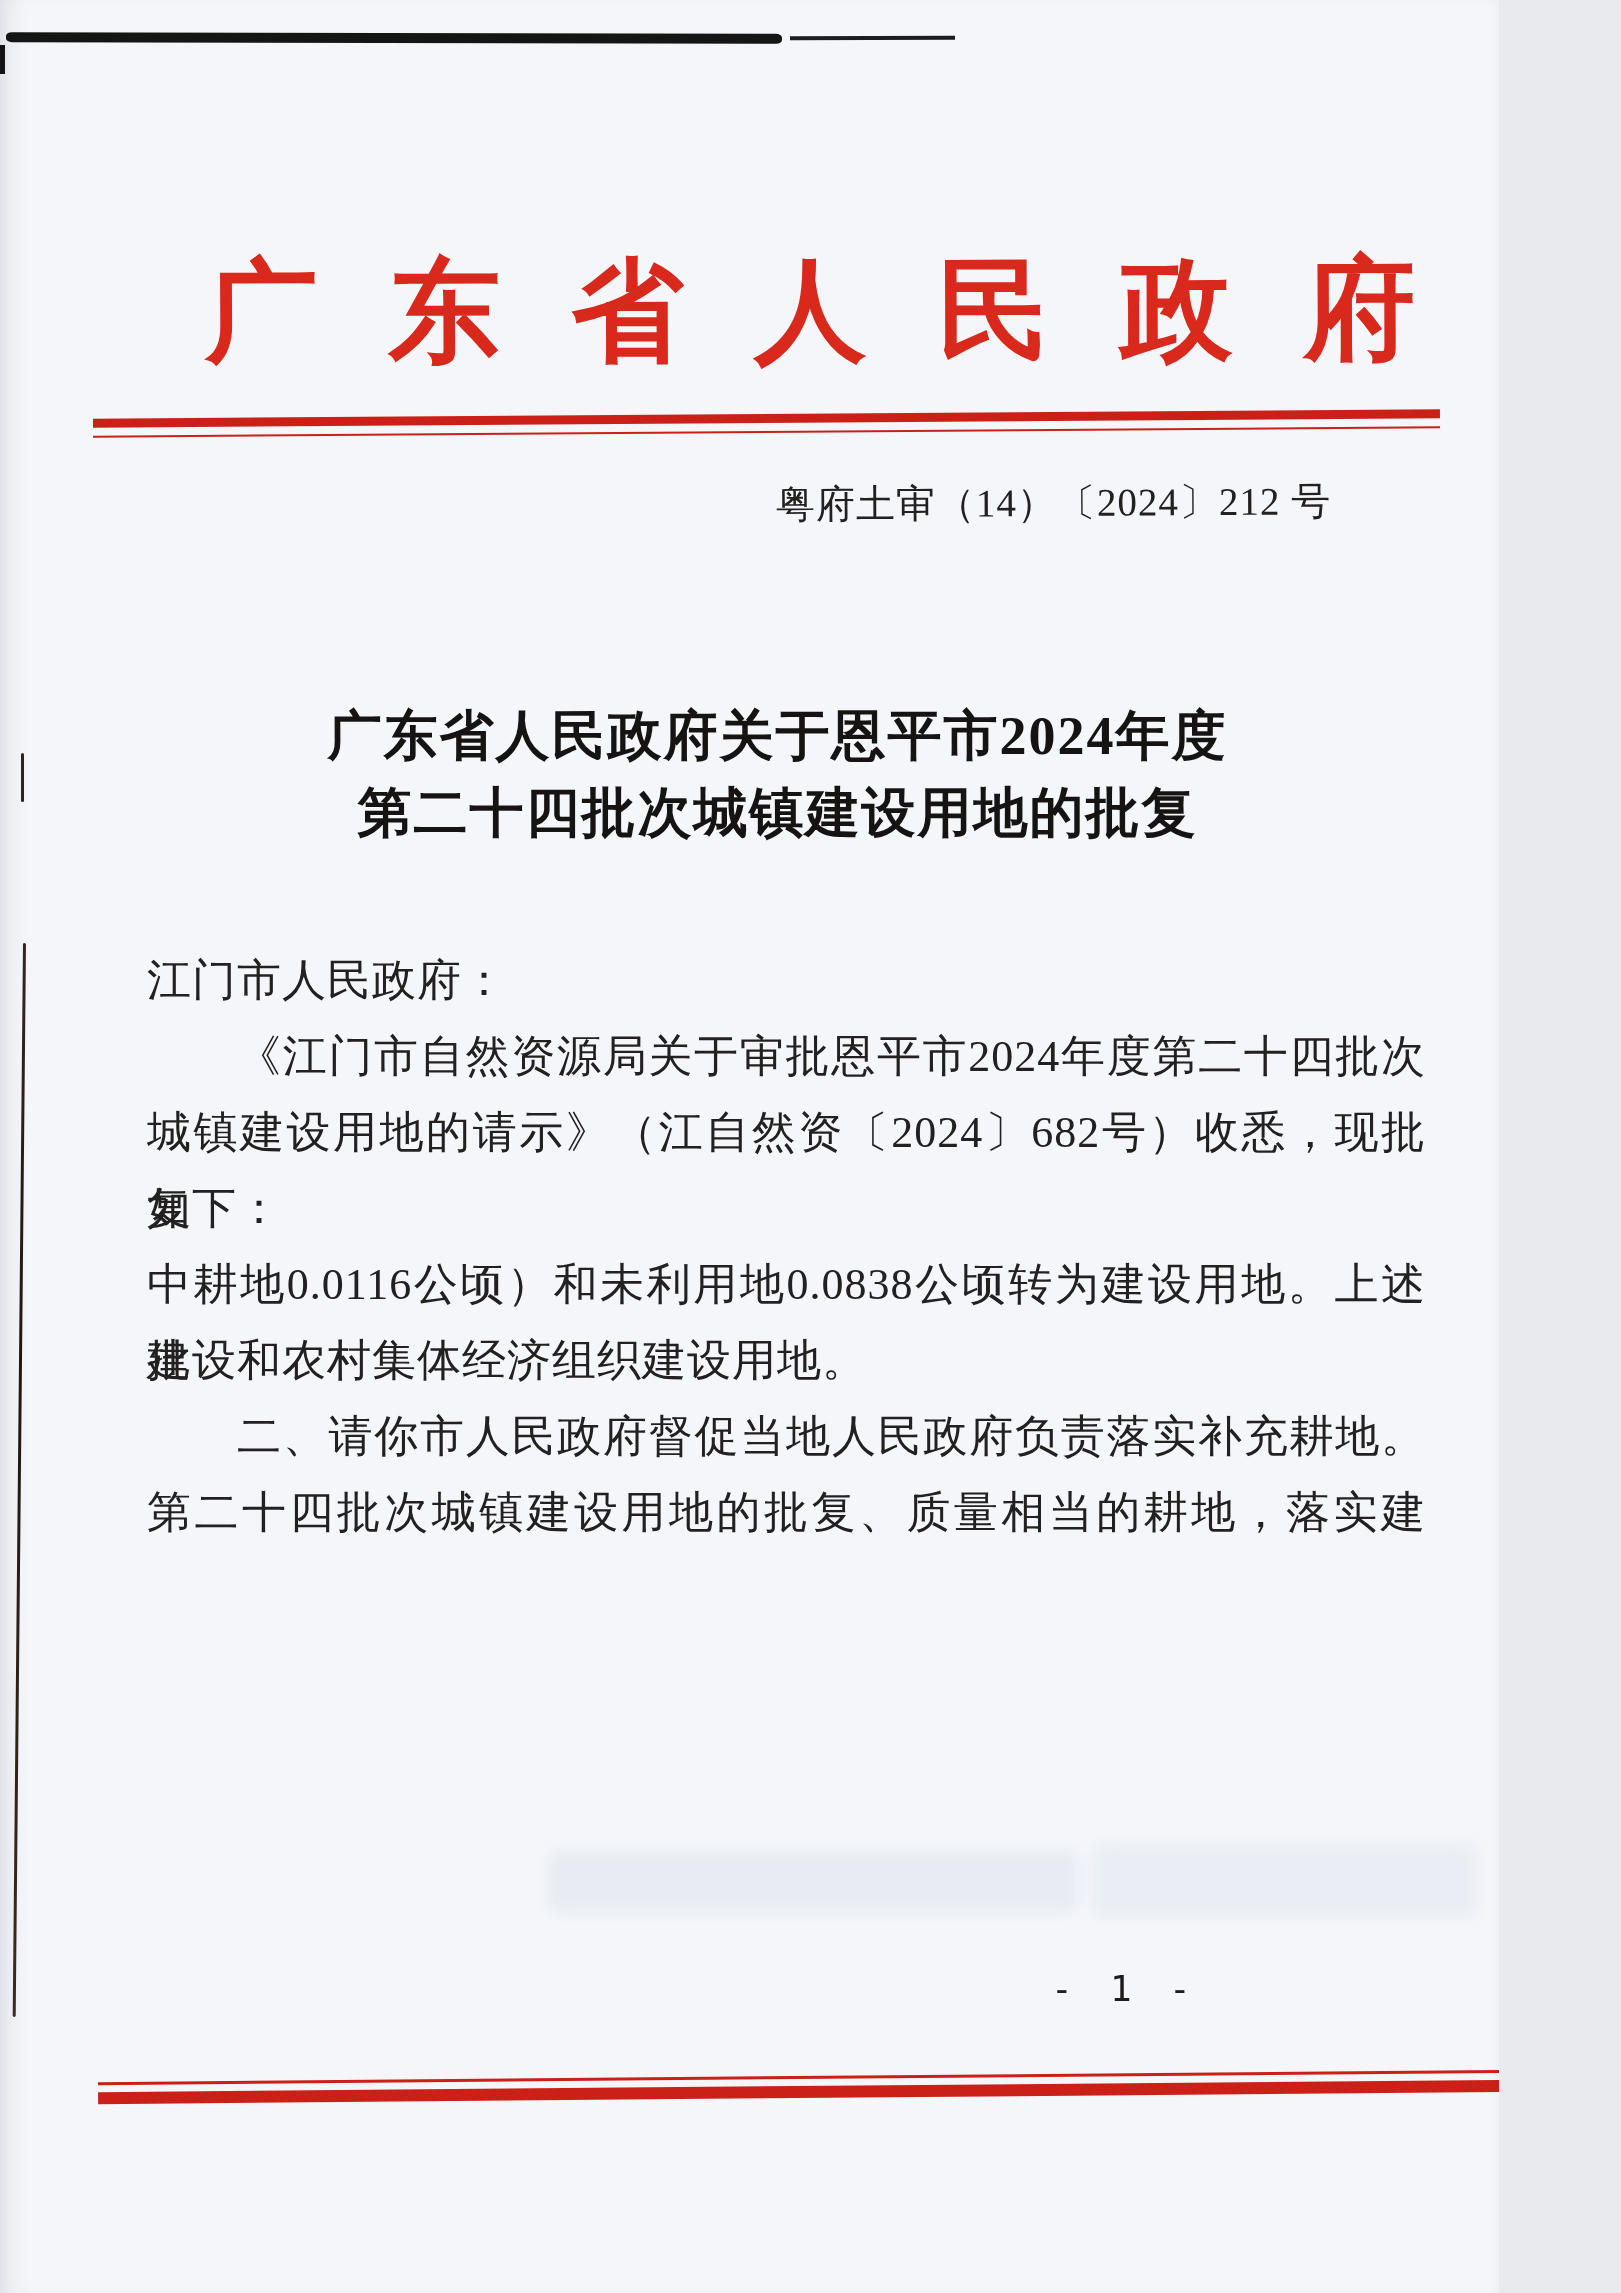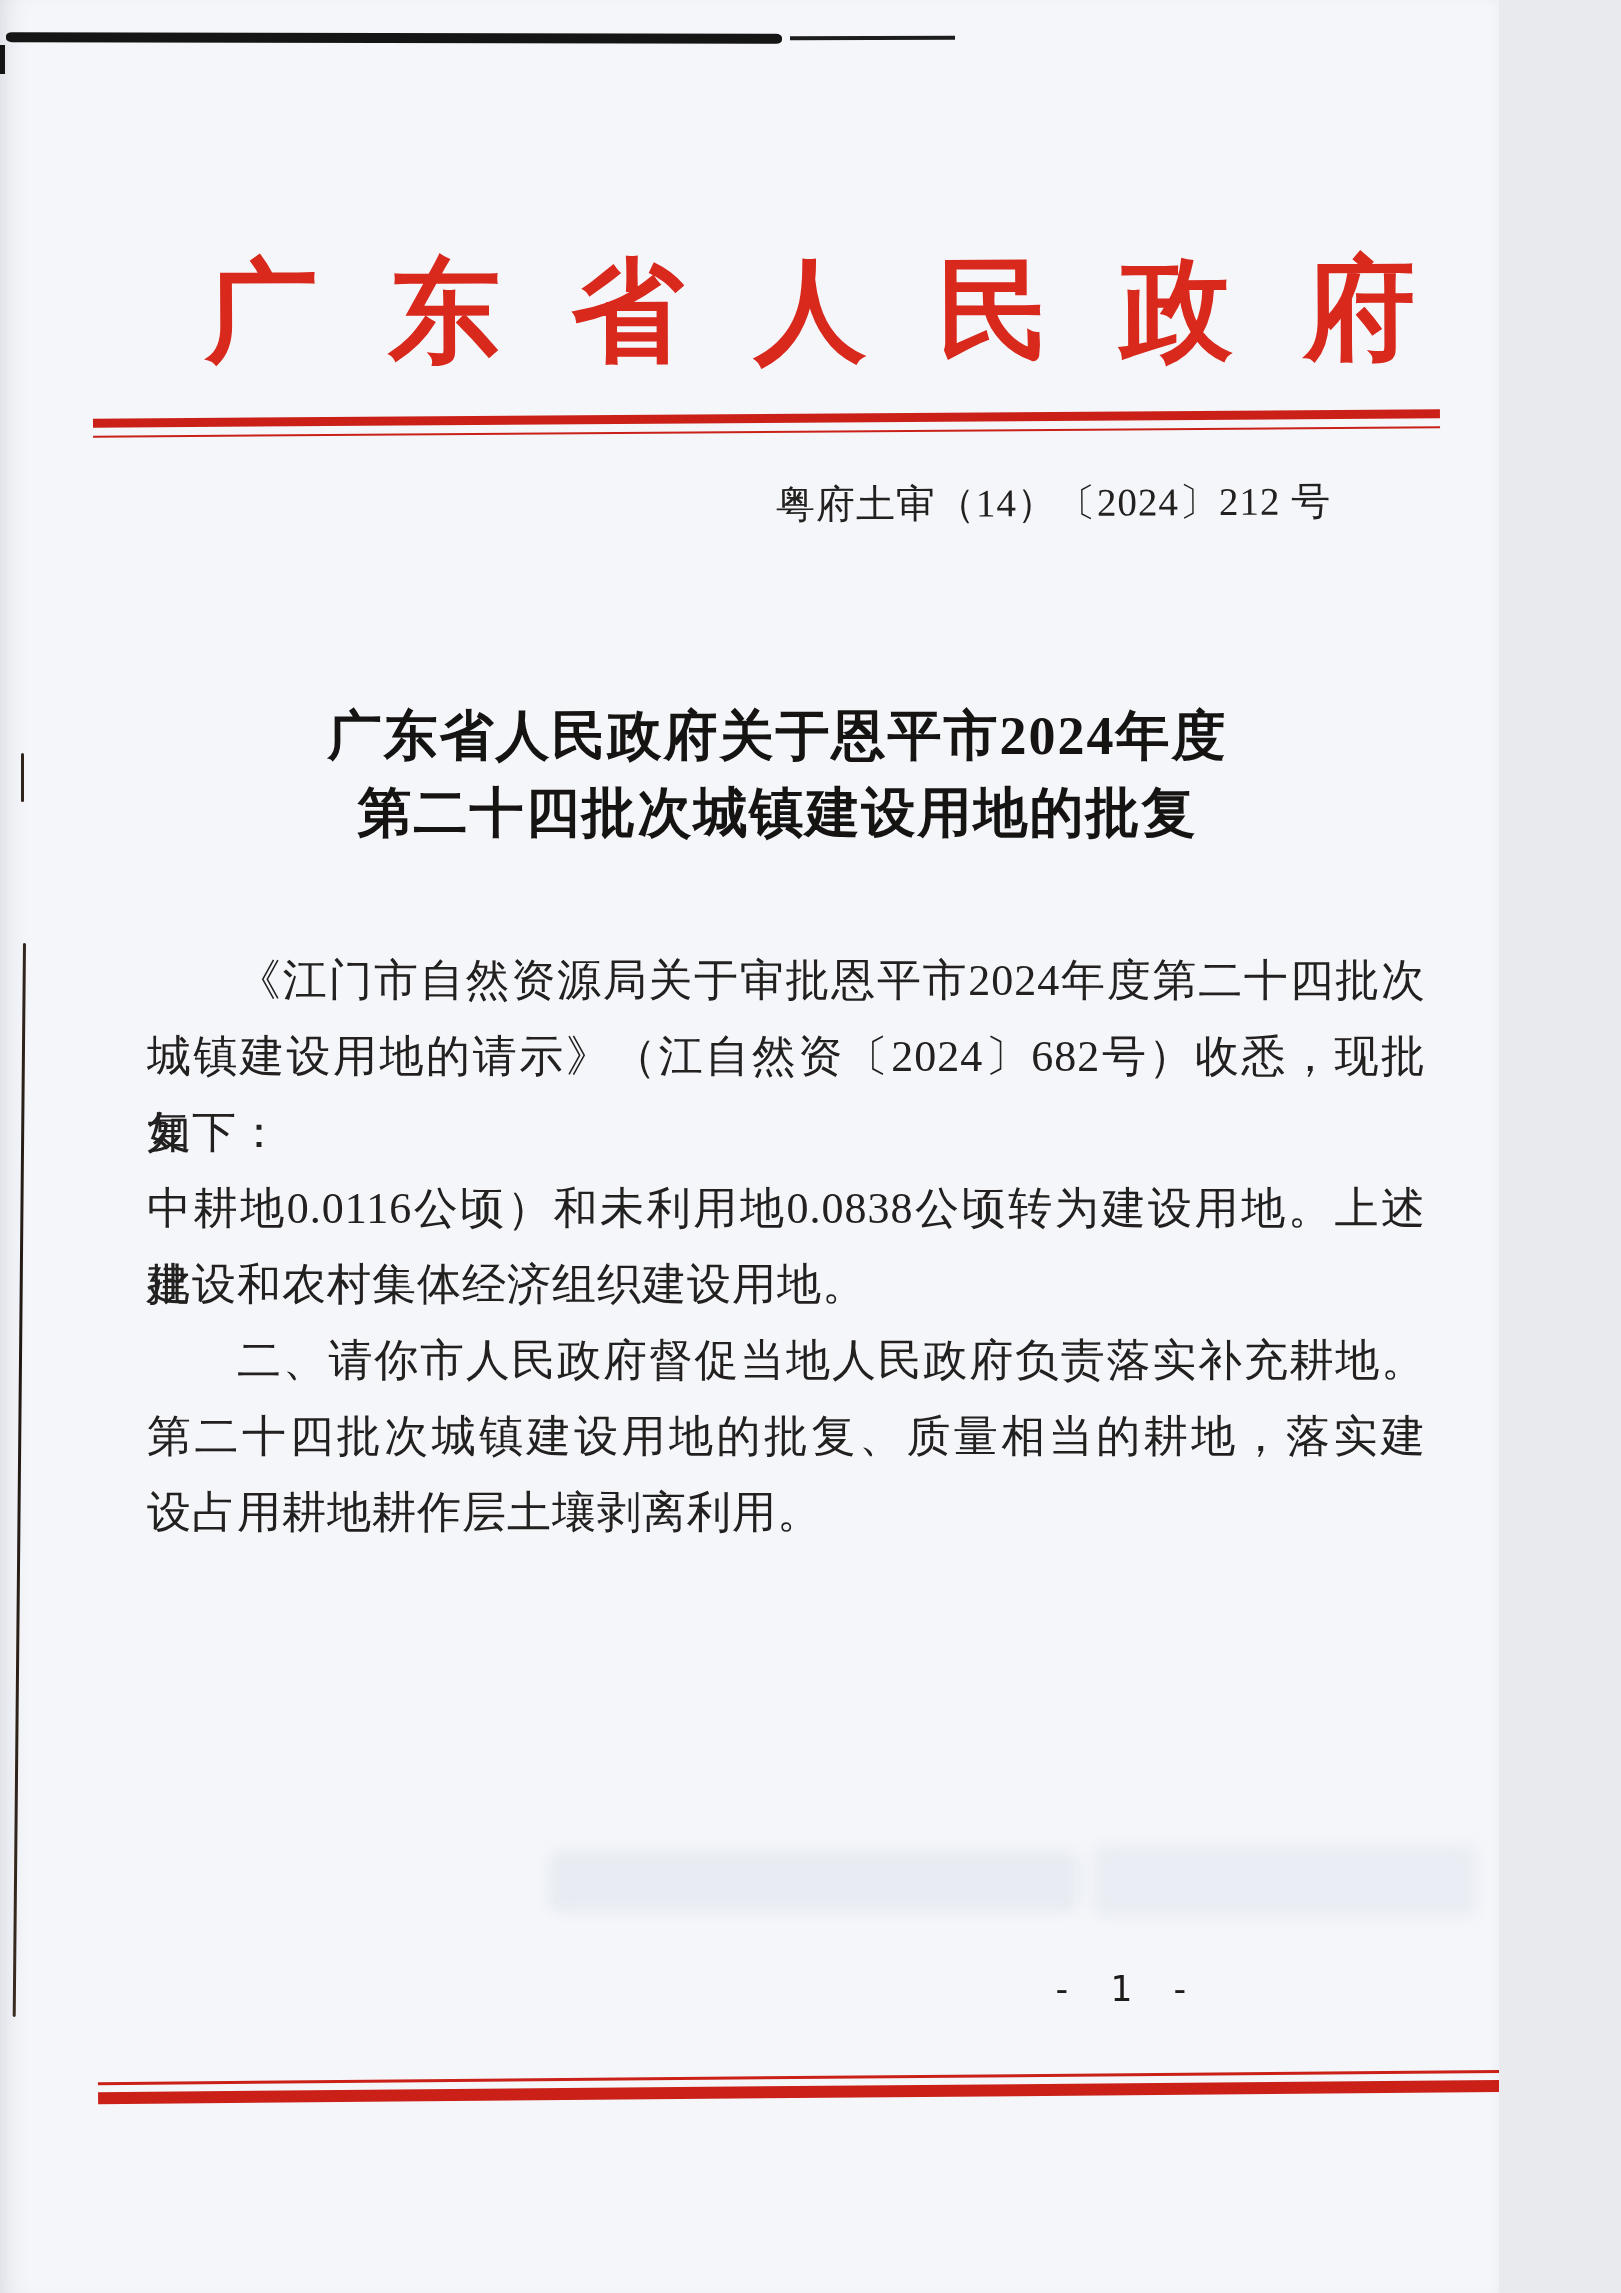--- a/index.html
+++ b/index.html
@@ -85,28 +85,28 @@
   </div>
 
   <div class="doc-number">粤府土审（14）〔2024〕212 号</div>
 
   <div class="doc-title">
     <div>广东省人民政府关于恩平市2024年度</div>
     <div>第二十四批次城镇建设用地的批复</div>
   </div>
 
   <div class="body-block">
+    <div class="bline">江门市人民政府：</div>
     <div class="bline fill indent">《江门市自然资源局关于审批恩平市2024年度第二十四批次</div>
     <div class="bline fill">城镇建设用地的请示》（江自然资〔2024〕682号）收悉，现批复</div>
     <div class="bline">如下：</div>
     <div class="bline fill">中耕地0.0116公顷）和未利用地0.0838公顷转为建设用地。上述批</div>
     <div class="bline">建设和农村集体经济组织建设用地。</div>
     <div class="bline fill indent">二、请你市人民政府督促当地人民政府负责落实补充耕地。</div>
     <div class="bline fill">第二十四批次城镇建设用地的批复、质量相当的耕地，落实建</div>
-    <div class="bline">设占用耕地耕作层土壤剥离利用。</div>
   </div>
 
   <div class="page-number">- 1 -</div>
 
   <div class="rule-bottom">
     <div class="thin"></div>
     <div class="gap"></div>
     <div class="thick"></div>
   </div>
 

